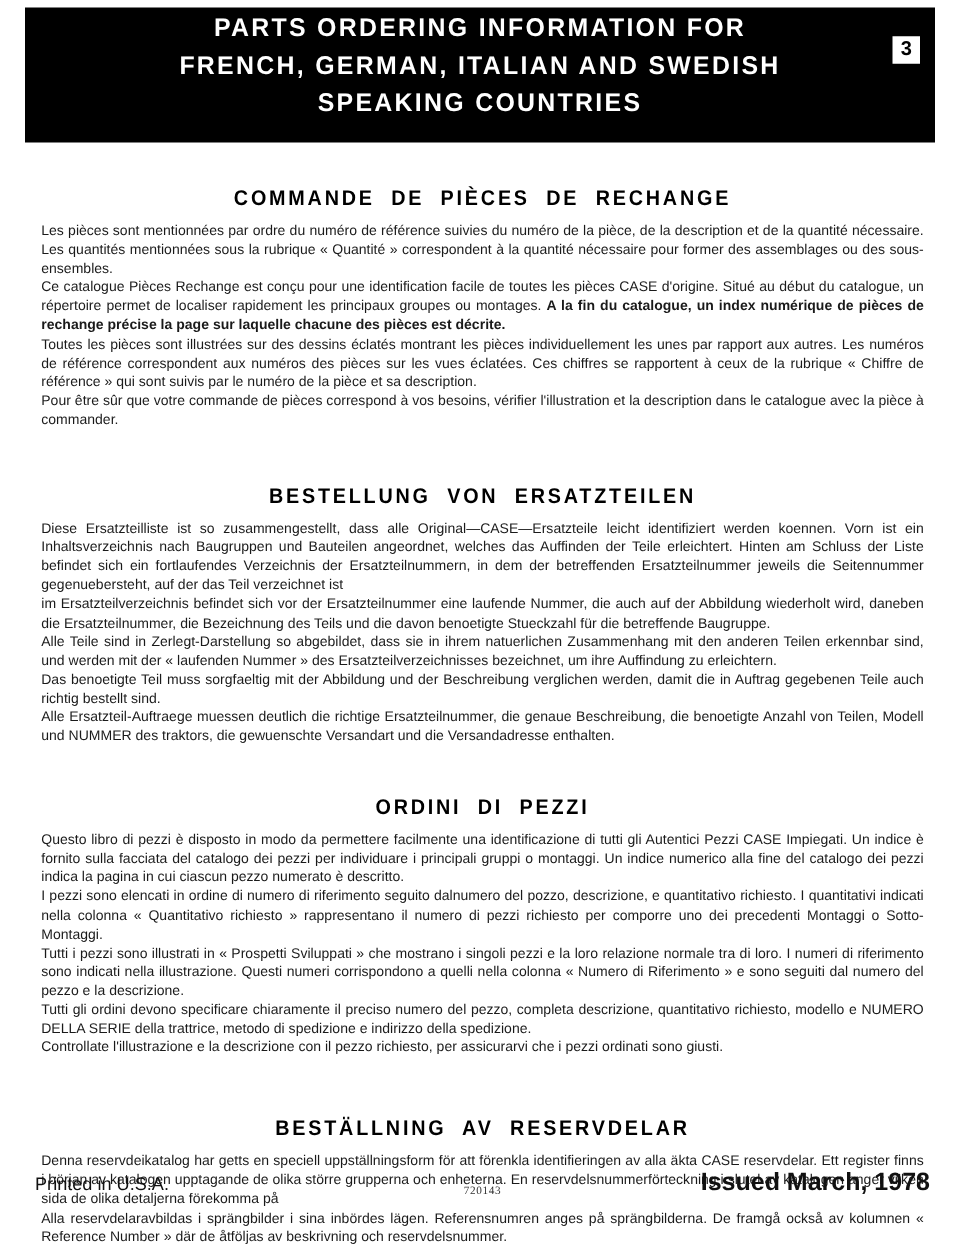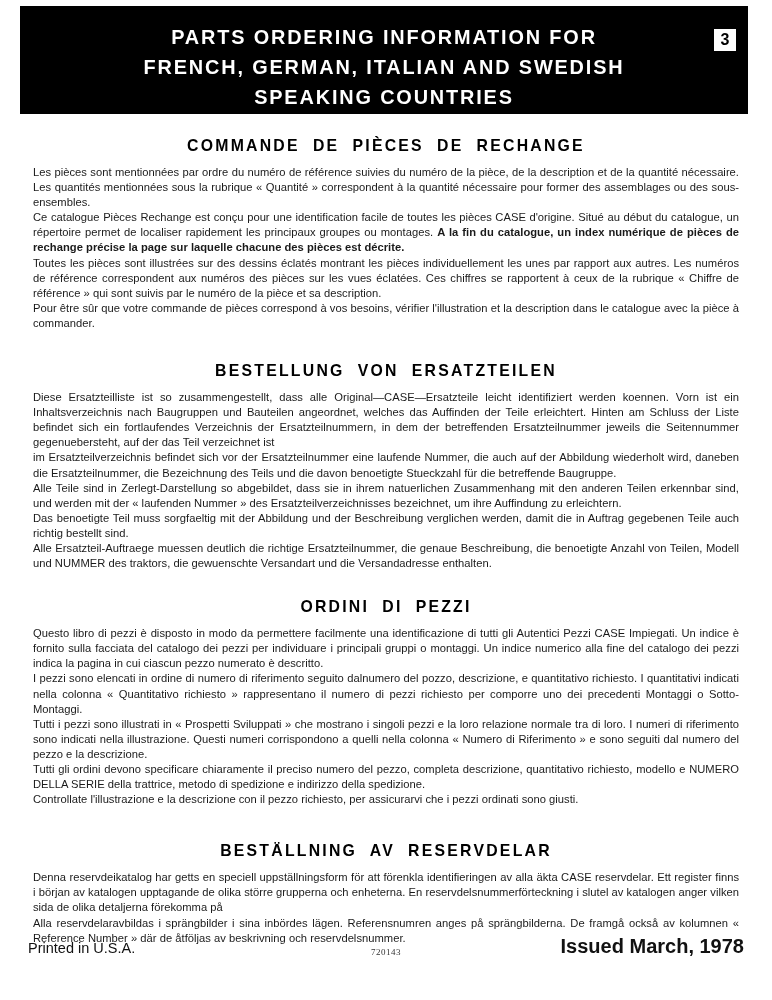--- a/index.html
+++ b/index.html
@@ -26,21 +26,21 @@
   
   .banner {
     position: absolute;
     left: 20px;
     top: 6px;
     width: 728px;
     height: 108px;
     background: #000000;
     color: #ffffff;
     box-sizing: border-box;
-    padding-top: 16px;
+    padding-top: 2px;
   }
   .banner-line {
     text-align: center;
     font-family: "Liberation Sans", sans-serif;
     font-weight: bold;
     font-size: 20.5px;
     letter-spacing: 1.9px;
     line-height: 30px;
     white-space: nowrap;
     transform: scaleX(0.97);
@@ -61,21 +61,21 @@
   }
 
   
   .content {
     position: absolute;
     left: 33px;
     top: 136px;
     width: 706px;
   }
 
-  .section { margin-bottom: 0; }
+  .section { margin-bottom: 0; margin-top: 13px; }
 
   .section-heading {
     text-align: center;
     font-family: "Liberation Sans", sans-serif;
     font-weight: bold;
     font-size: 17px;
     letter-spacing: 2.4px;
     word-spacing: 7px;
     transform: scaleX(0.93);
     margin: 0 0 9px 0;

